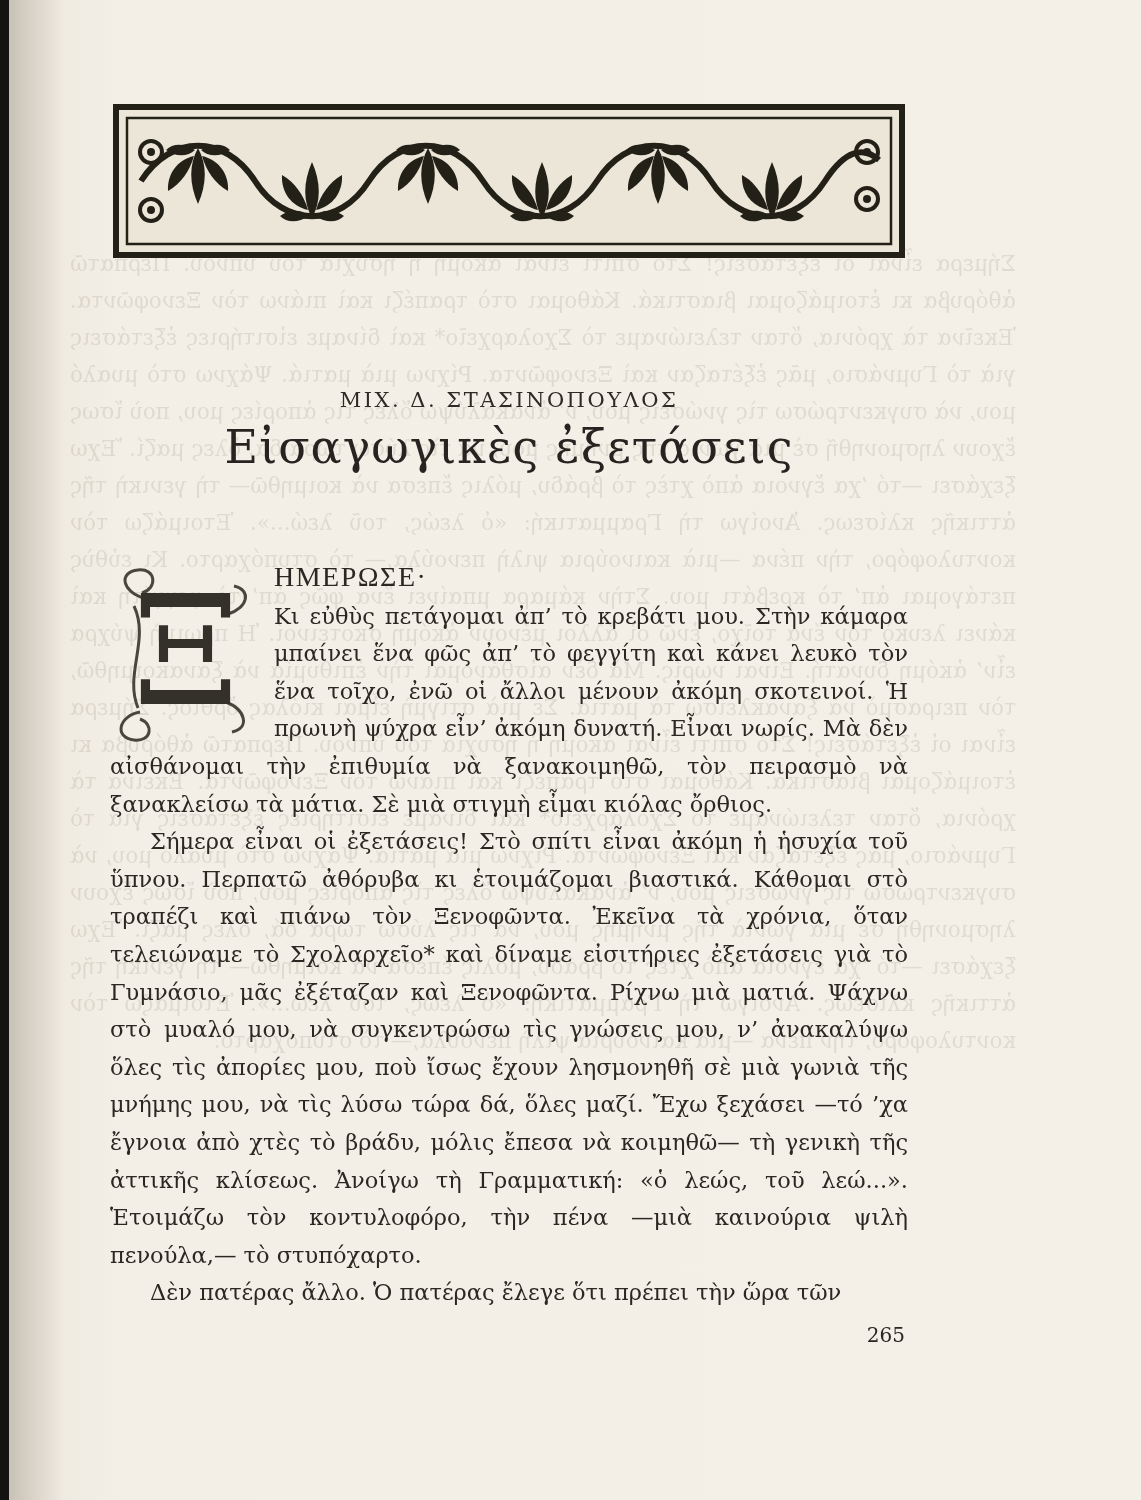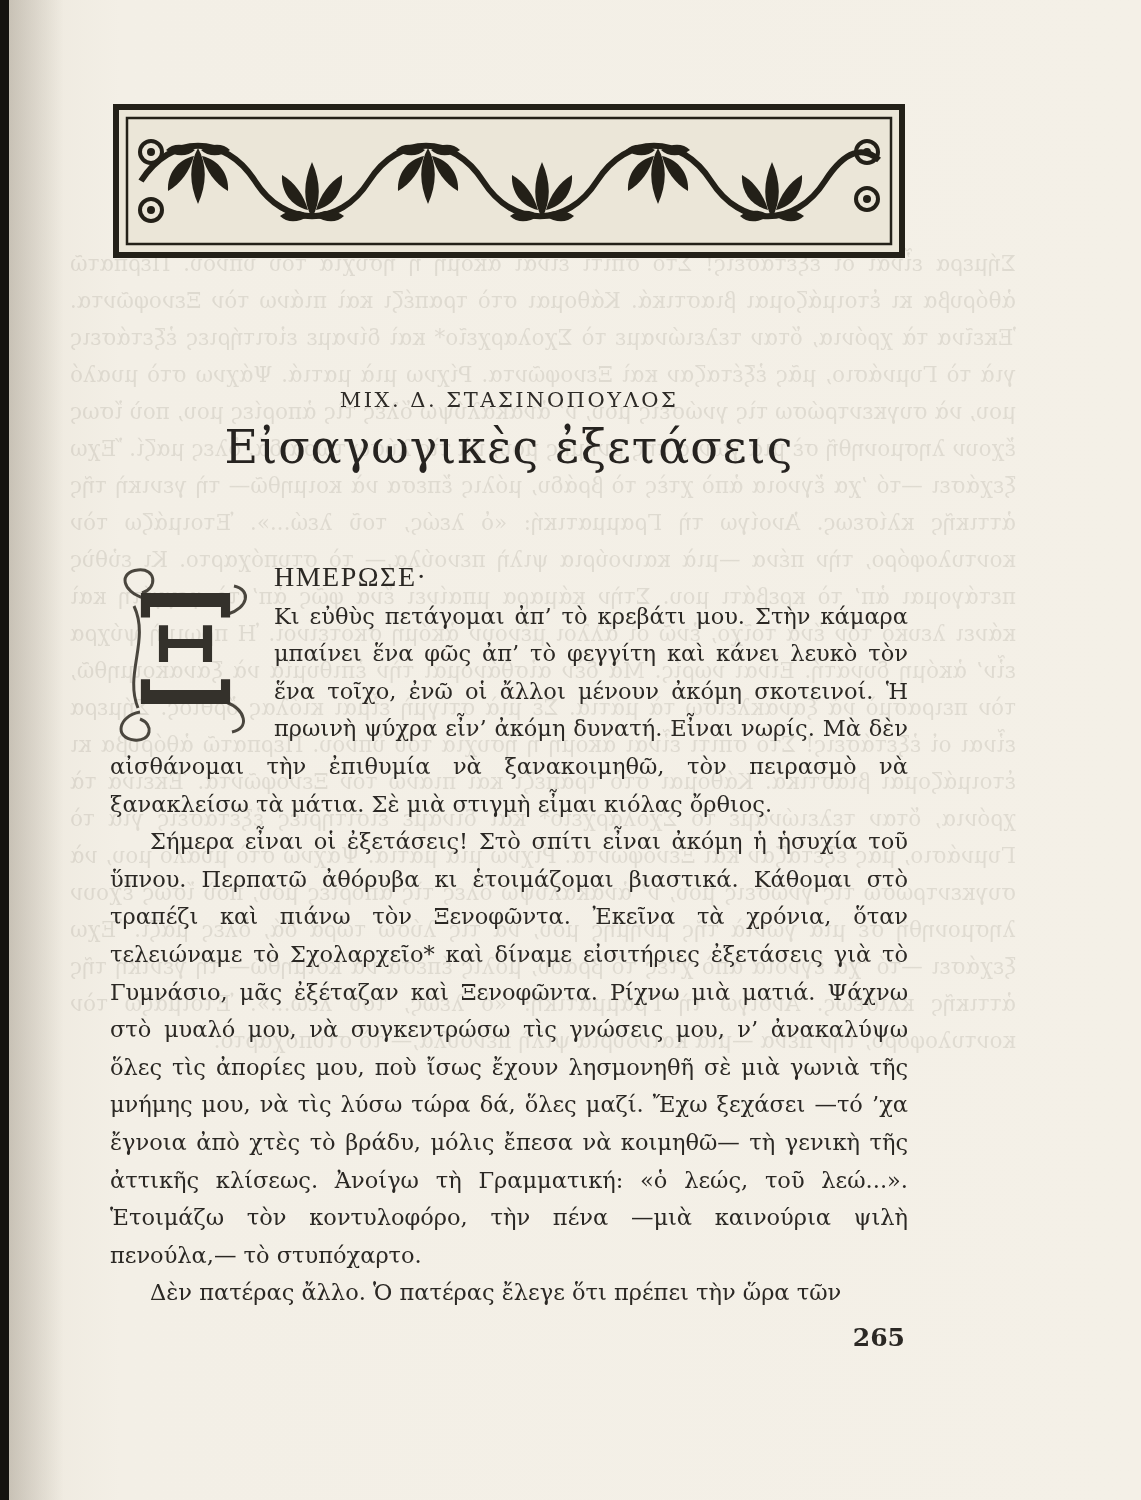--- a/index.html
+++ b/index.html
@@ -72,21 +72,21 @@
     float: left;
     width: 148px; height: 184px;
     margin: 4px 16px 0 0;
   }
   .opening-word {
     font-size: 28px; letter-spacing: 1.5px; font-family: Liberation Serif, serif;
   }
   .page-number {
     position: absolute; left: 113px; top: 1323px;
     width: 792px; text-align: right;
-    font-size: 25px; color: #2b2824; font-weight: bold;
+    font-size: 20px; color: #2b2824;
   }
 </style>
 </head>
 <body>
 
 <div class="scan">
 
   <div class="scan-edge"></div>
   <div class="scan-shadow"></div>
 

